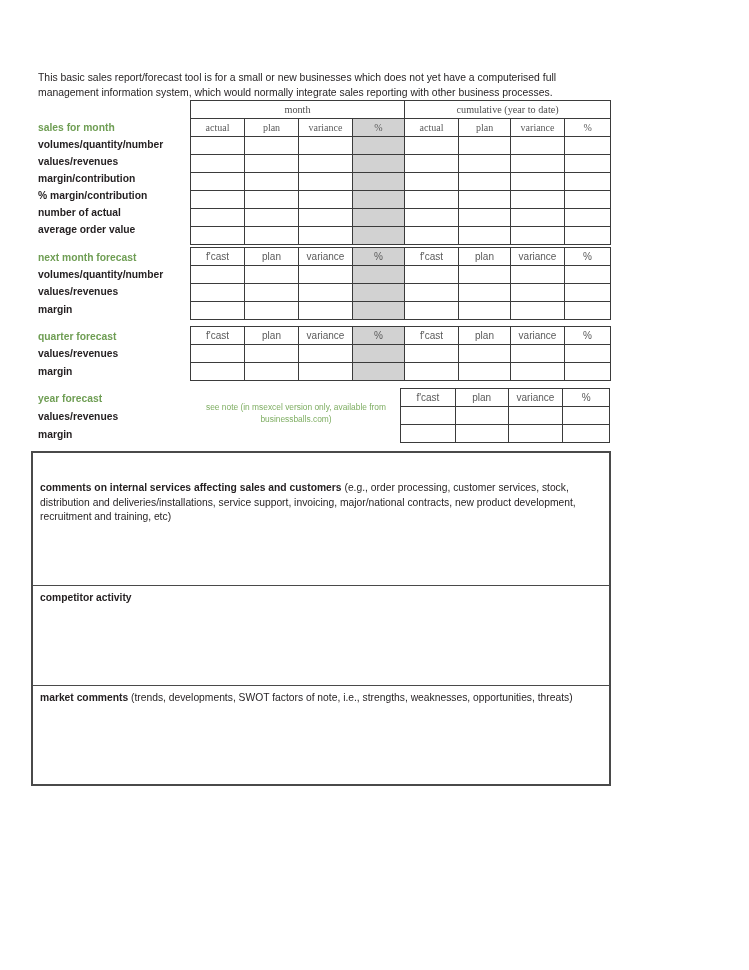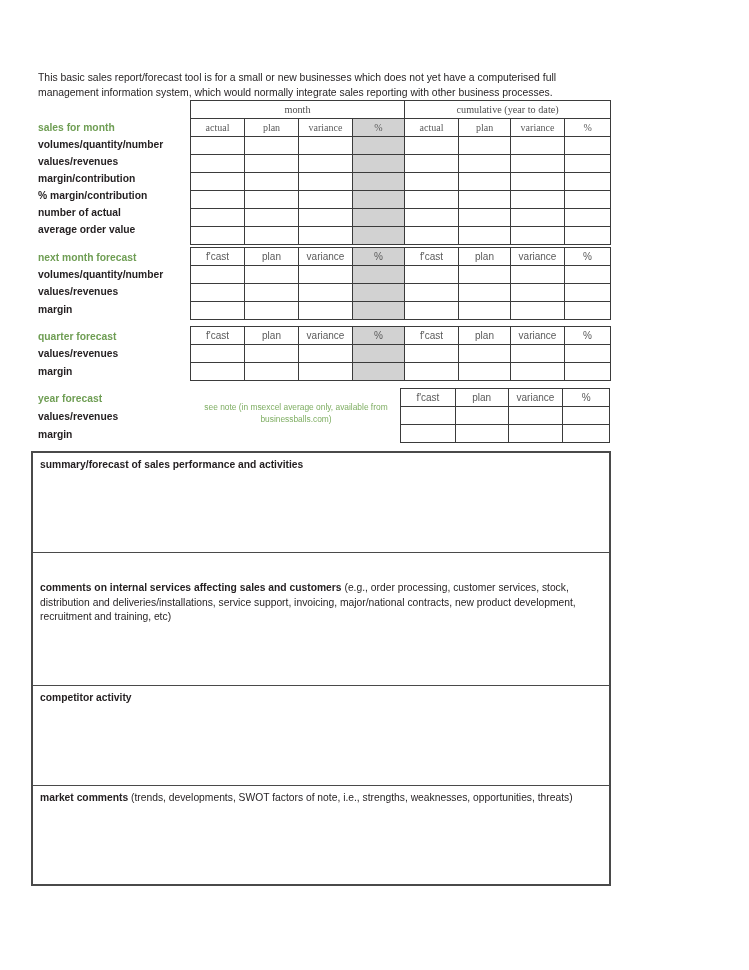--- a/index.html
+++ b/index.html
@@ -369,21 +369,21 @@
       <td></td>
           <td></td>
     </tr>
   </tbody>
     </table>
 
   <div class="rowlabel green" style="top:392px;">year forecast</div>
   <div class="rowlabel" style="top:410px;">values/revenues</div>
   <div class="rowlabel" style="top:428px;">margin</div>
 
-  <div class="note">see note (in msexcel average only, available from businessballs.com)</div>
+  <div class="note">see note (in msexcel version only, available from businessballs.com)</div>
 
   <table class="grid" style="left:400px; top:388px; width:210px;">
     <colgroup>
       <col style="width:54px">
         <col style="width:52px">
         <col style="width:54px">
         <col style="width:46px">
     </colgroup>
     <tbody>
         <tr>
@@ -402,23 +402,20 @@
       <td></td>
           <td></td>
       <td></td>
           <td></td>
     </tr>
   </tbody>
     </table>
 
   <div class="boxes">
 
-    <div class="cbox h-summary">
-      <div class="cbox-text"><b>summary/forecast of sales performance and activities</b><span></span></div>
-    </div>
 
     <div class="cbox h-internal">
       <div class="cbox-text"><b>comments on internal services affecting sales and customers</b><span> (e.g., order processing, customer services, stock, distribution and deliveries/installations, service support, invoicing, major/national contracts, new product development, recruitment and training, etc)</span></div>
     </div>
 
     <div class="cbox h-competitor">
       <div class="cbox-text"><b>competitor activity</b><span></span></div>
     </div>
 
     <div class="cbox h-market">

